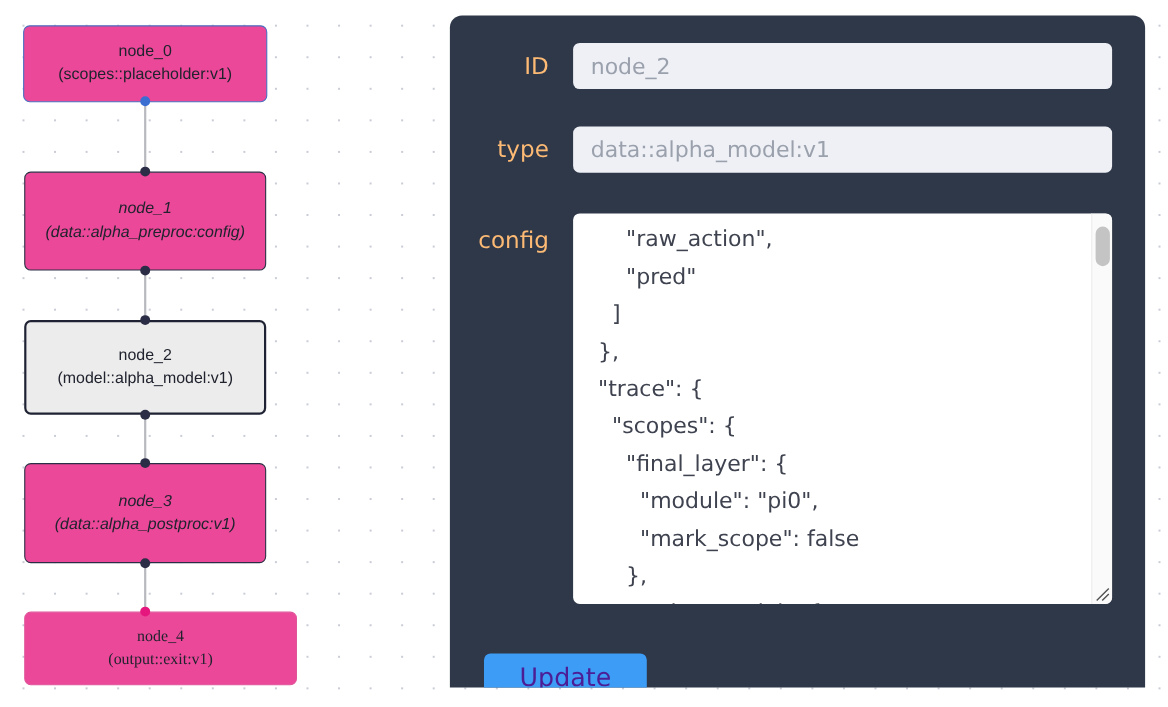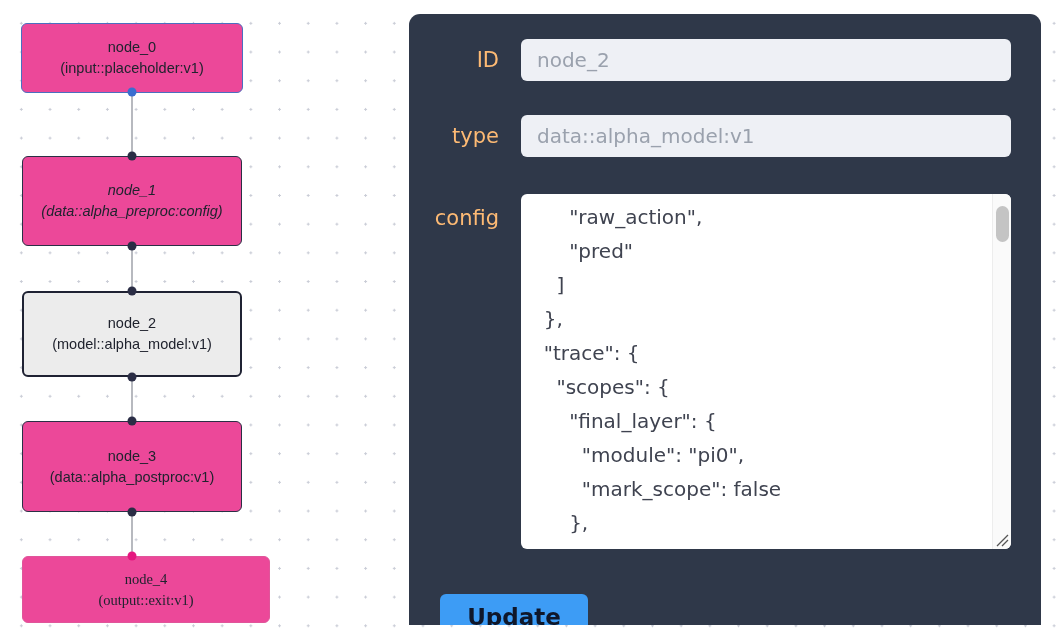--- a/index.html
+++ b/index.html
@@ -218,65 +218,64 @@
 
   .update-button {
     position: absolute;
     left: 31px;
     top: 580px;
     width: 148px;
     height: 45px;
     background: #3d9cf5;
     border: none;
     border-radius: 6px 6px 0 0;
-    color: #0f172a;
+    color: #4c1d95;
     font-size: 23px;
     font-family: "DejaVu Sans", sans-serif;
     text-align: center;
     line-height: 42px;
     cursor: pointer;
     padding: 0;
-    font-weight: bold;
   }
 </style>
 </head>
 <body>
 
 <div id="screen">
 
   <div class="canvas-grid"></div>
 
   <div class="graph-pane">
 
     <div class="edge" style="left:132px; top:92px; height:64px;"></div>
     <div class="edge" style="left:132px; top:246px; height:45px;"></div>
     <div class="edge" style="left:132px; top:377px; height:44px;"></div>
     <div class="edge" style="left:132px; top:512px; height:44px;"></div>
 
     <div class="node is-input" style="left:21px; top:23px; width:222px; height:70px;">
       <div class="node-title">node_0</div>
-      <div class="node-sub">(input::placeholder:v1)</div>
+      <div class="node-sub">(scopes::placeholder:v1)</div>
     </div>
     <div class="port port-blue" style="left:132px; top:92px;"></div>
 
     <div class="node" style="left:22px; top:156px; width:220px; height:90px;font-style:italic;">
       <div class="node-title">node_1</div>
       <div class="node-sub">(data::alpha_preproc:config)</div>
     </div>
     <div class="port" style="left:132px; top:156px;"></div>
     <div class="port" style="left:132px; top:246px;"></div>
 
     <div class="node is-selected" style="left:22px; top:291px; width:220px; height:86px;">
       <div class="node-title">node_2</div>
       <div class="node-sub">(model::alpha_model:v1)</div>
     </div>
     <div class="port" style="left:132px; top:291px;"></div>
     <div class="port" style="left:132px; top:377px;"></div>
 
-    <div class="node" style="left:22px; top:421px; width:220px; height:91px;">
+    <div class="node" style="left:22px; top:421px; width:220px; height:91px;font-style:italic;">
       <div class="node-title">node_3</div>
       <div class="node-sub">(data::alpha_postproc:v1)</div>
     </div>
     <div class="port" style="left:132px; top:421px;"></div>
     <div class="port" style="left:132px; top:512px;"></div>
 
     <div class="node is-output" style="left:22px; top:556px; width:248px; height:67px;font-family:Liberation Serif, serif;">
       <div class="node-title">node_4</div>
       <div class="node-sub">(output::exit:v1)</div>
     </div>

